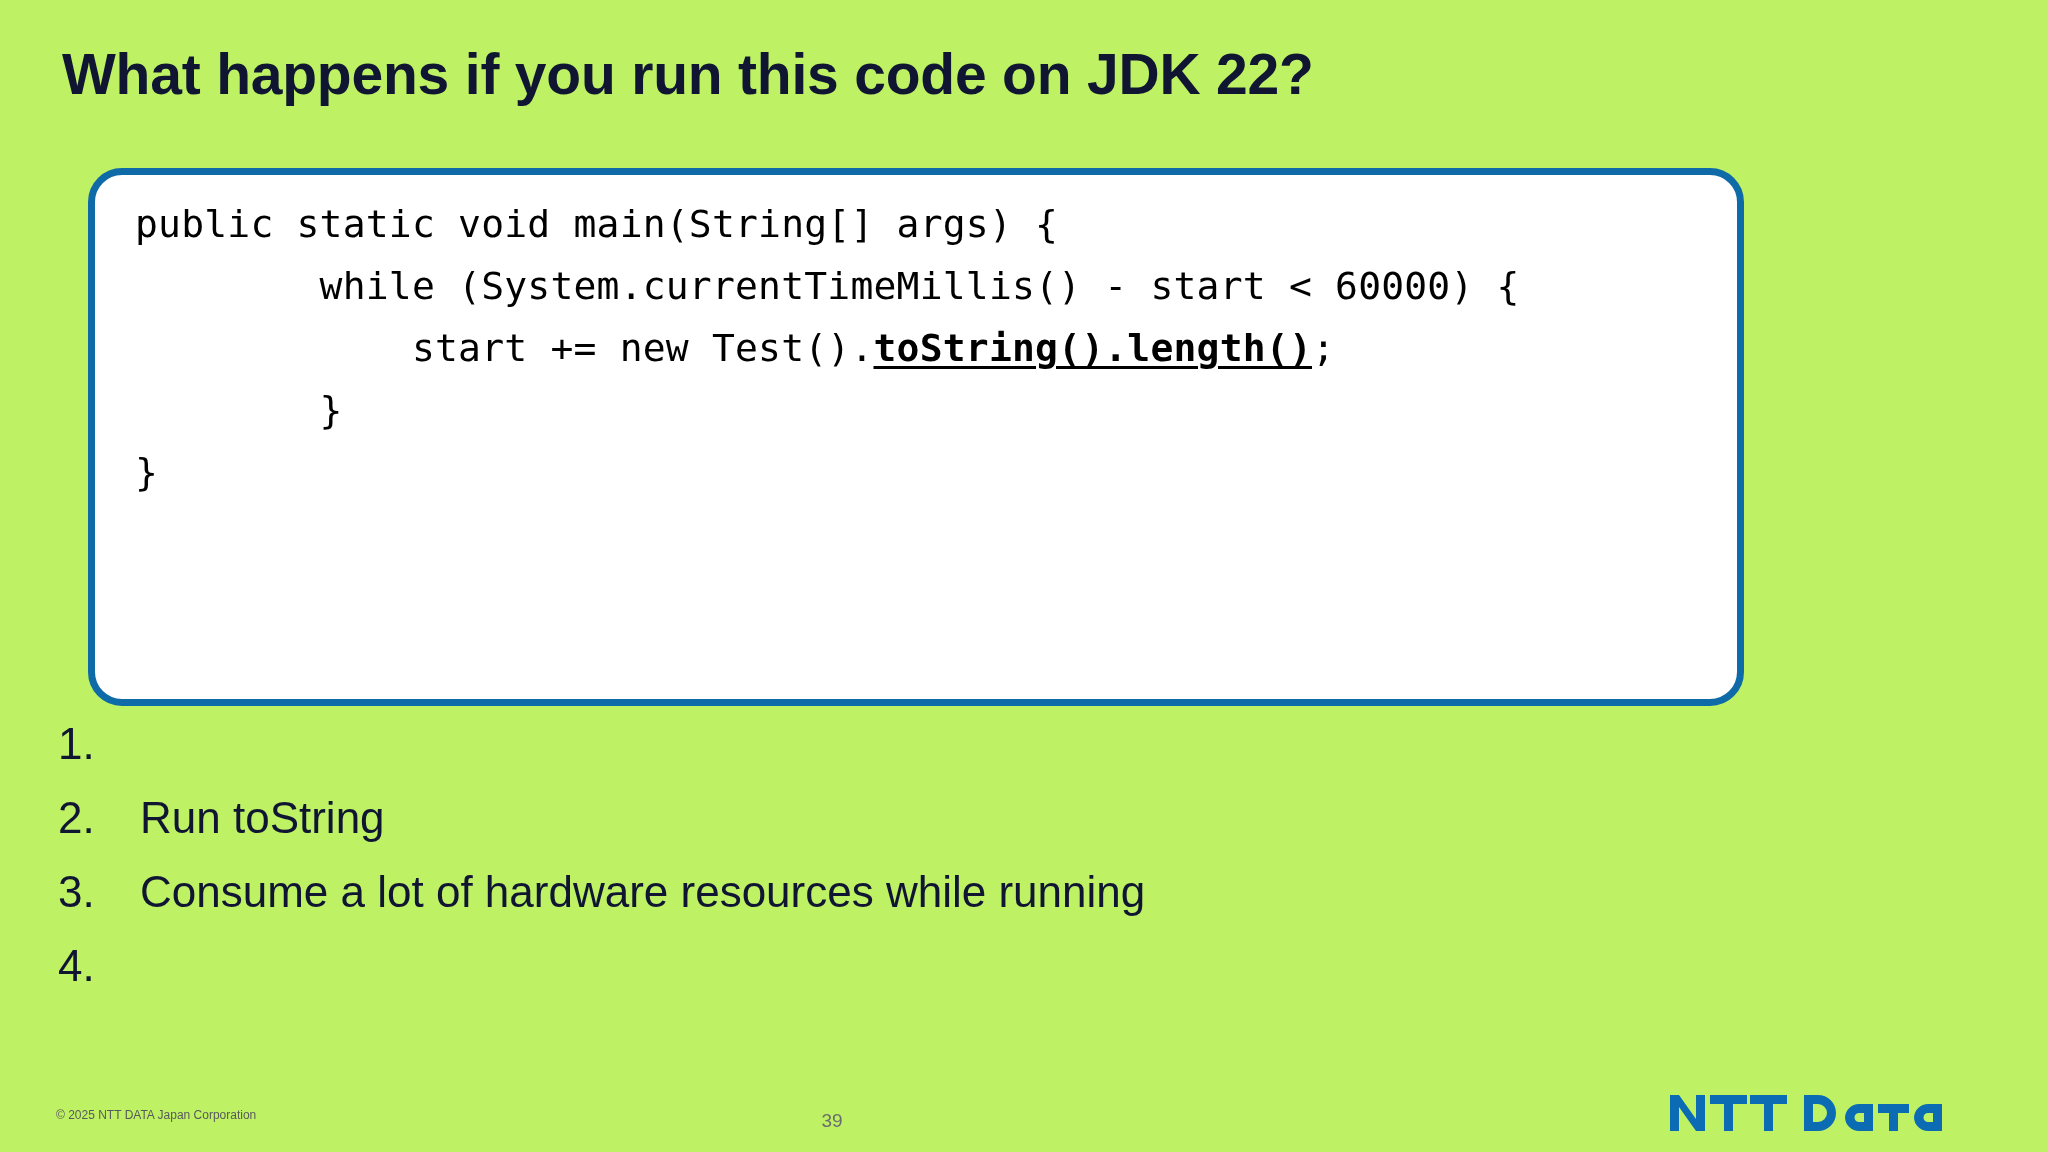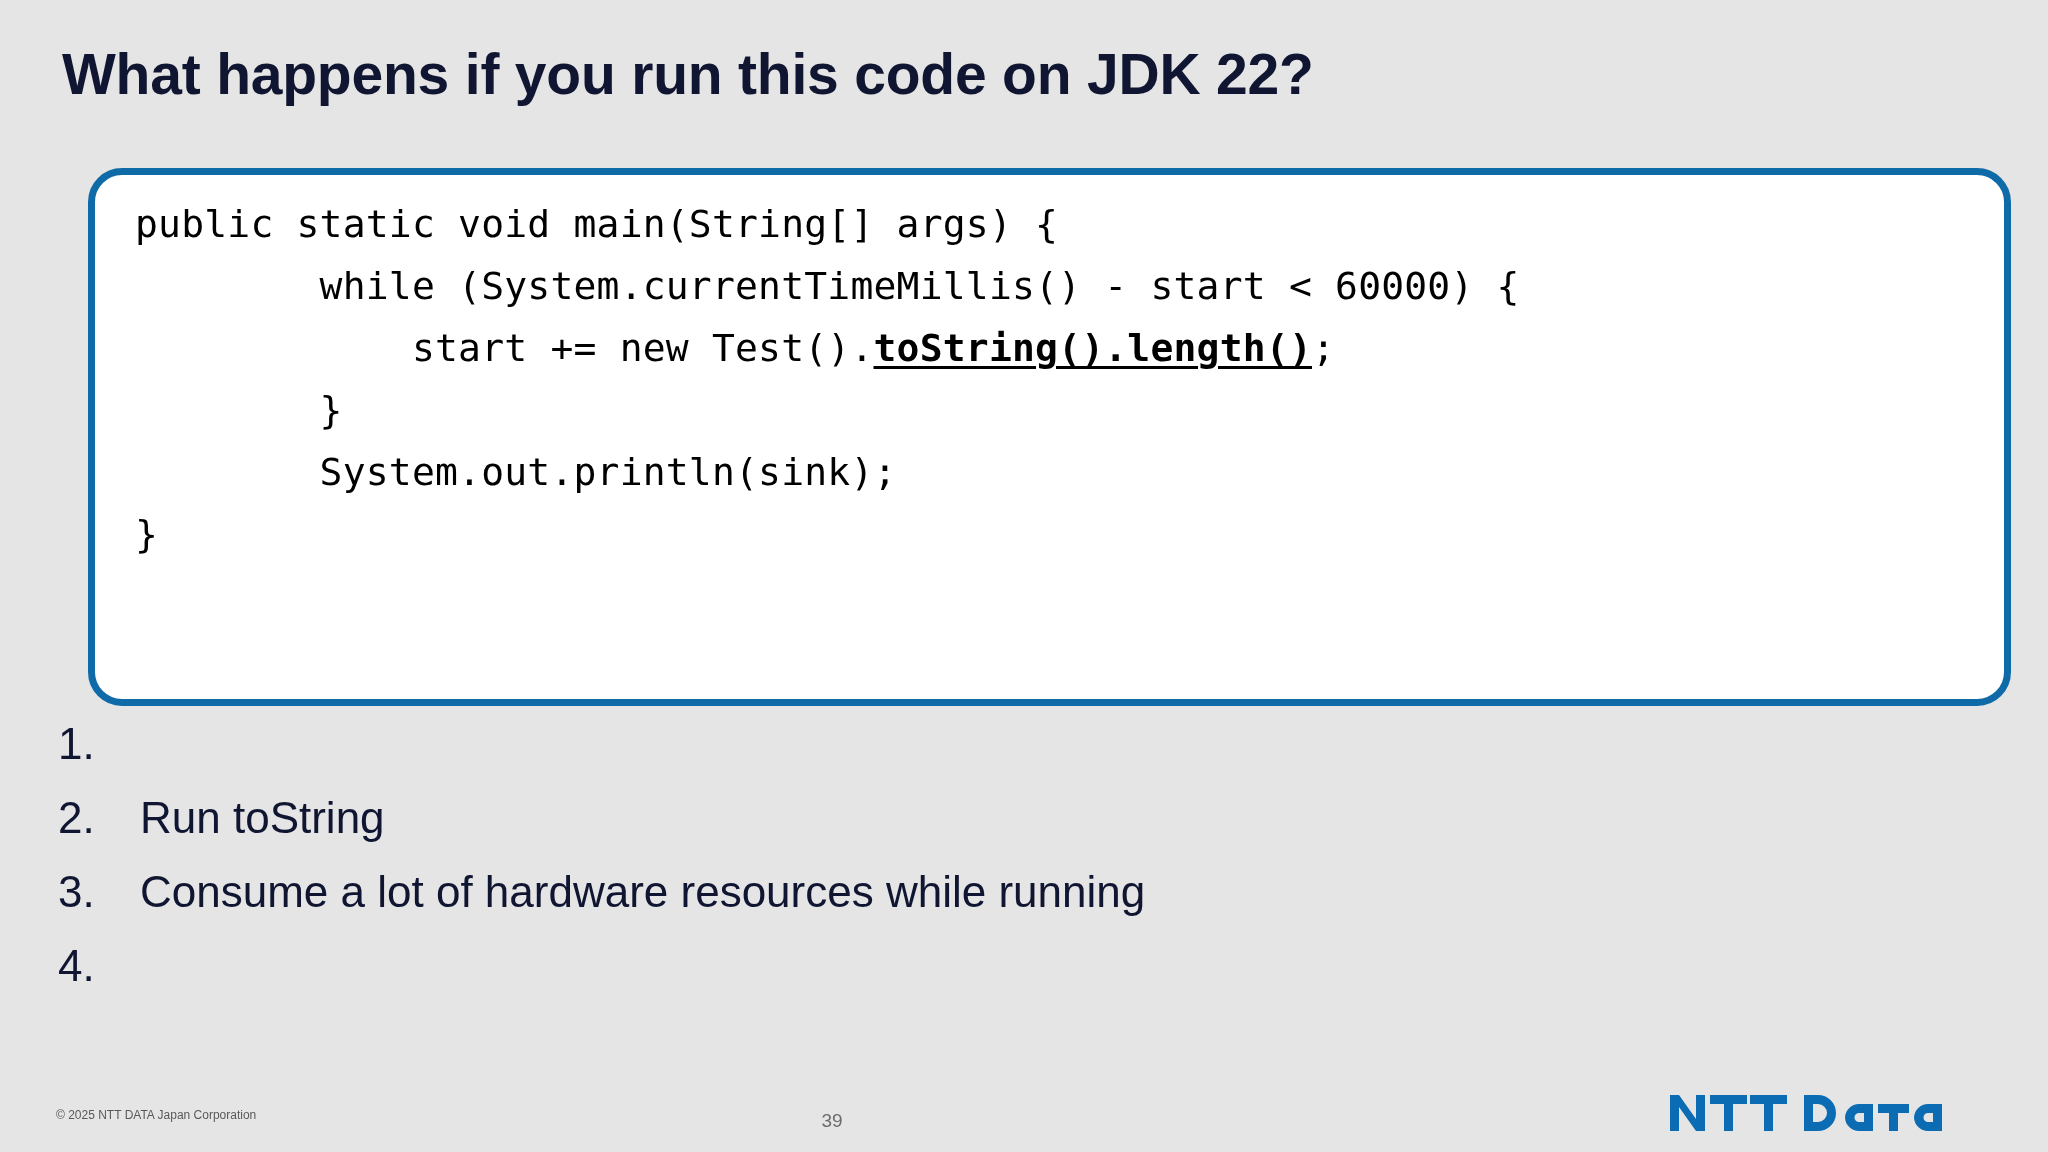--- a/index.html
+++ b/index.html
@@ -12,42 +12,42 @@
     height: 1152px;
     position: relative;
     overflow: hidden;
     font-family: "Liberation Sans", sans-serif;
     -webkit-font-smoothing: antialiased;
   }
 
   .slide {
     position: absolute;
     inset: 0;
-    background: #e5e5e5;
+    background: #bef264;
   }
 
   
   .slide-title {
     position: absolute;
     left: 62px;
     top: 42px;
     font-size: 57px;
     font-weight: bold;
     color: #101632;
     letter-spacing: -0.2px;
     white-space: nowrap;
     line-height: 1.15;
   }
 
   
   .code-box {
     position: absolute;
     left: 88px;
     top: 168px;
-    width: 1923px;
+    width: 1656px;
     height: 538px;
     box-sizing: border-box;
     border: 7px solid #0f6aa8;
     border-radius: 34px;
     background: #ffffff;
   }
   .code-inner {
     position: absolute;
     left: 40px;
     top: 18px;
@@ -135,21 +135,20 @@
       <div class="code-line">public static void main(String[] args) {</div>
 
 
 
       <div class="code-line">        while (System.currentTimeMillis() - start &lt; 60000) {</div>
 
       <div class="code-line"><span>            start += new Test().</span><span class="code-em">toString().length()</span><span>;</span></div>
 
       <div class="code-line">        }</div>
 
-      <div class="code-line">        System.out.println(sink);</div>
 
       <div class="code-line">}</div>
 
     </div>
   </div>
 
   <div class="options">
 
     <div class="option-row">
       <span class="option-num">1.</span>

